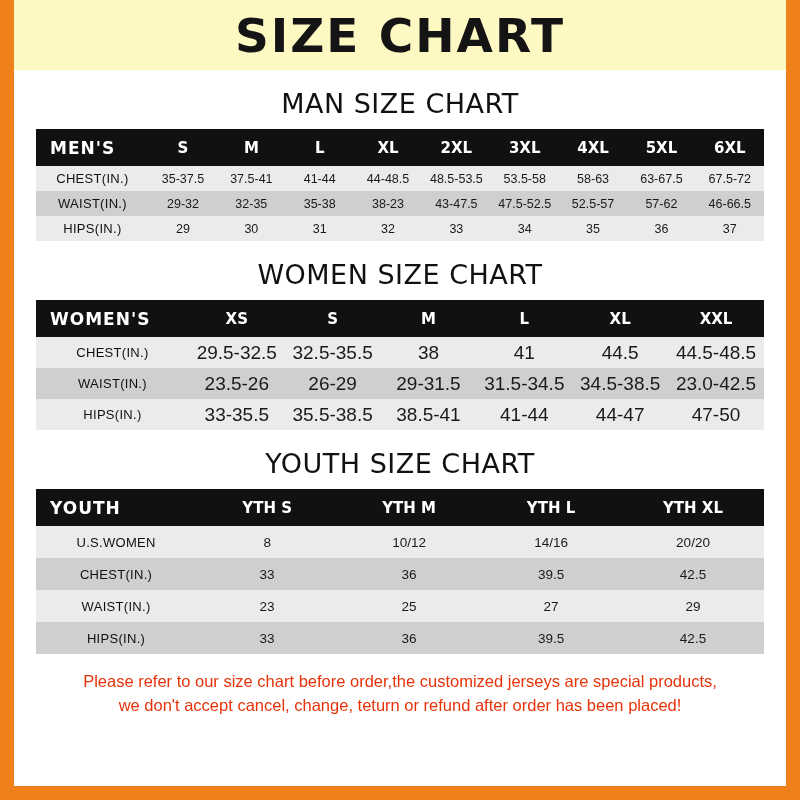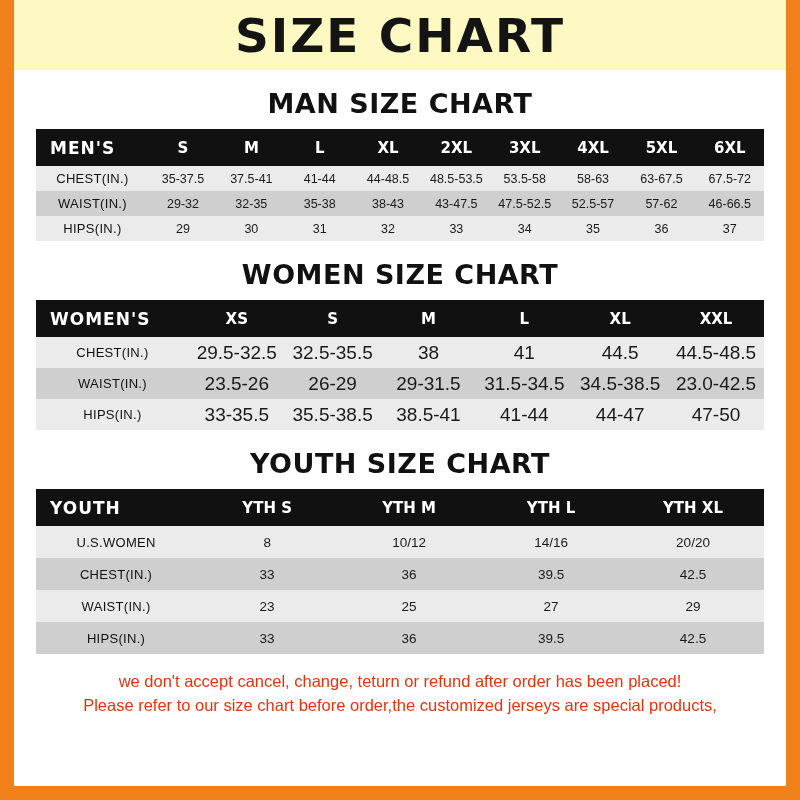--- a/index.html
+++ b/index.html
@@ -37,21 +37,21 @@
     color: #141414;
     line-height: 1;
   }
   .content {
     padding: 0 22px;
     box-sizing: border-box;
   }
   .section-title {
     text-align: center;
     font-family: "DejaVu Sans", sans-serif;
-    font-weight: bold;
+    font-weight: normal;
     font-size: 27px;
     color: #111111;
     letter-spacing: 0.5px;
     margin: 18px 0 10px 0;
   }
   table.size-table {
     width: 100%;
     border-collapse: collapse;
     table-layout: fixed;
     padding-left: 38px;
@@ -172,21 +172,21 @@
           <td>53.5-58</td>
           <td>58-63</td>
           <td>63-67.5</td>
           <td>67.5-72</td>
         </tr>
         <tr class="dark">
           <td class="rowlabel">WAIST(IN.)</td>
           <td>29-32</td>
           <td>32-35</td>
           <td>35-38</td>
-          <td>38-43</td>
+          <td>38-23</td>
           <td>43-47.5</td>
           <td>47.5-52.5</td>
           <td>52.5-57</td>
           <td>57-62</td>
           <td>46-66.5</td>
         </tr>
         <tr class="light">
           <td class="rowlabel">HIPS(IN.)</td>
           <td>29</td>
           <td>30</td>
@@ -298,20 +298,20 @@
           <td class="rowlabel">HIPS(IN.)</td>
           <td>33</td>
           <td>36</td>
           <td>39.5</td>
           <td>42.5</td>
         </tr>
       </tbody>
     </table>
 
     <div class="notice">
+      <div>Please refer to our size chart before order,the customized jerseys are special products,</div>
       <div>we don't accept cancel, change, teturn or refund after order has been placed!</div>
-      <div>Please refer to our size chart before order,the customized jerseys are special products,</div>
     </div>
 
   </div>
 
   <div class="bottom-bar"></div>
 </div>
 
 </body></html>

